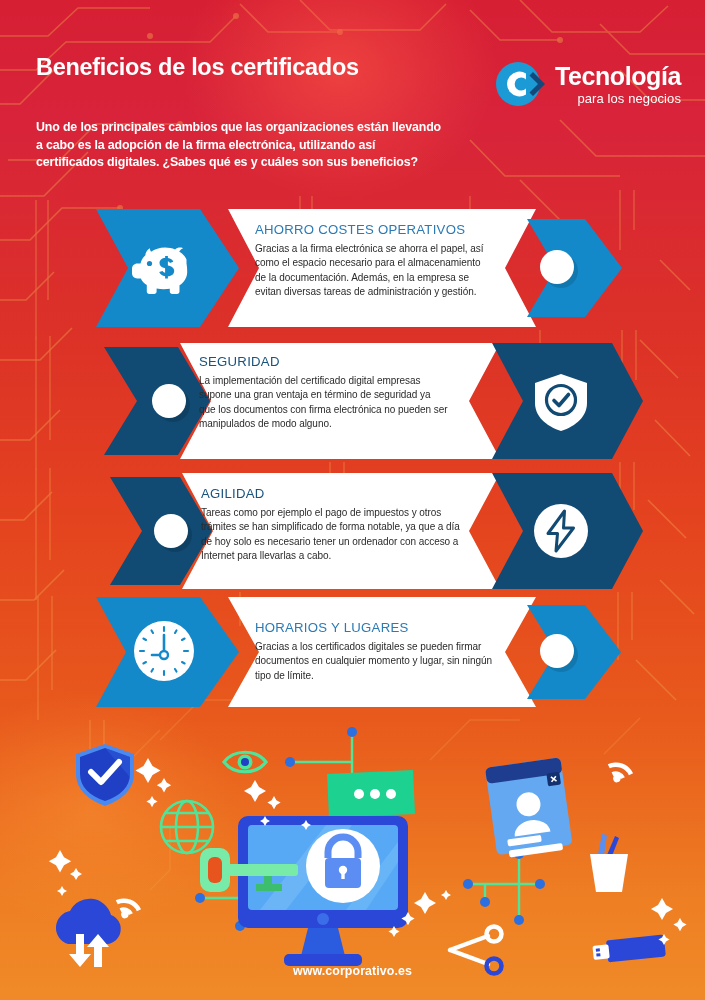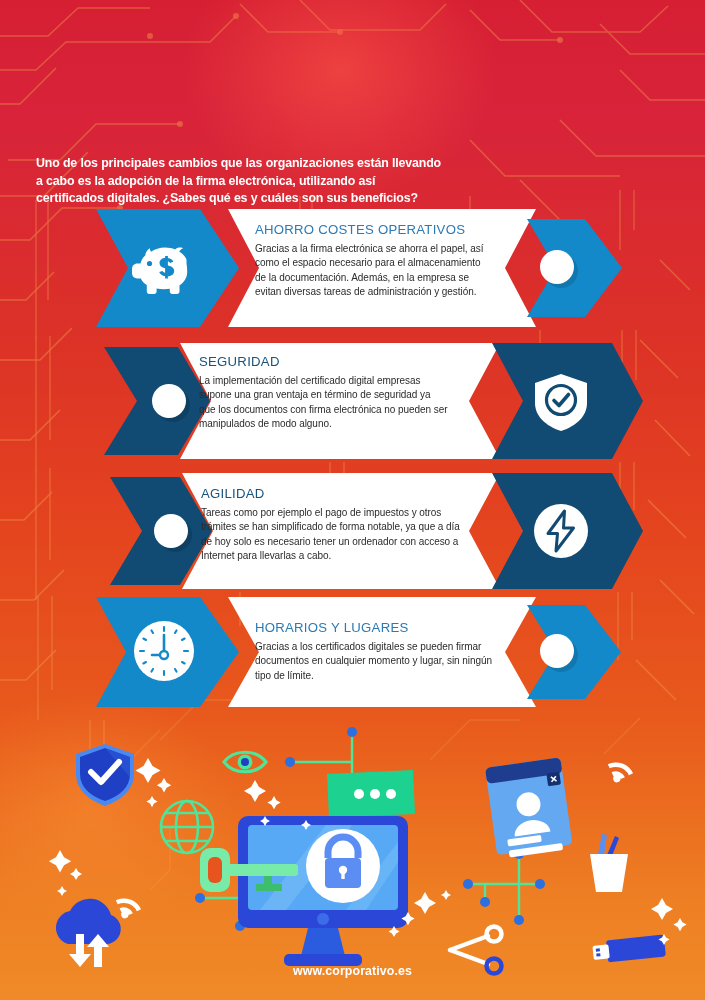--- a/index.html
+++ b/index.html
@@ -22,21 +22,20 @@
   .header{position:absolute;left:0;top:0;width:705px;height:200px;}
   .title{
     position:absolute;left:36px;top:52px;width:420px;
     color:#fff;font-size:23.5px;font-weight:bold;line-height:1.28;
     letter-spacing:-.3px;
   }
   .subtitle{
     position:absolute;left:36px;top:119px;width:410px;
     color:#fff;font-size:12.4px;font-weight:bold;line-height:1.42;
     letter-spacing:-.15px;
-    margin-top:36px;
   }
   
   .logo{position:absolute;right:24px;top:57px;display:flex;align-items:center;gap:6px;}
   .logo-mark{position:relative;width:54px;height:54px;flex:0 0 auto;}
   .logo-text{color:#fff;line-height:1;}
   .logo-text .l1{font-size:25px;font-weight:bold;letter-spacing:-.4px;display:block;}
   .logo-text .l2{font-size:13px;font-weight:400;display:block;margin-top:3px;letter-spacing:.1px;text-align:right;}
 
   
   .cards{position:absolute;left:0;top:205px;width:705px;}
@@ -130,24 +129,37 @@
       <path d="M430 760 L470 720 H520"></path>
       <path d="M170 826 V870 L150 890"></path>
       <path d="M604 754 L640 718"></path>
     </g>
   </svg>
   <div class="glow g1"></div>
   <div class="glow g2"></div>
 
   <div class="header">
     <div class="title">
-      <br>
+      <span>Beneficios de los certificados</span><br>
     </div>
     <div class="subtitle">Uno de los principales cambios que las organizaciones están llevando a cabo es la adopción de la firma electrónica, utilizando así certificados digitales. ¿Sabes qué es y cuáles son sus beneficios?</div>
 
+    <div class="logo">
+      <div class="logo-mark">
+        <svg width="54" height="54" viewBox="0 0 54 54">
+          <circle cx="23" cy="27" r="22" fill="#1b9ad6"></circle>
+          <path d="M31 16.5 A12.4 12.4 0 1 0 31 37.5 L31 31.6 A6.6 6.6 0 1 1 31 22.4 Z" fill="#fff"></path>
+          <path d="M38 15 L50 27 L38 39 L34.5 35.5 L43 27 L34.5 18.5 Z" fill="#12497a"></path>
+        </svg>
+      </div>
+      <div class="logo-text">
+        <span class="l1">Tecnología</span>
+        <span class="l2">para los negocios</span>
+      </div>
+    </div>
   </div>
 
   <div class="cards">
 
     <div class="card" style="height:126px;">
       <svg class="sp" style="left:0;top:0;" width="705" height="126" viewBox="0 0 705 126">
 
         <path d="M96 4 L200 4 L239 63 L200 122 L96 122 L128 63 Z" fill="#1489c9"></path>
 
         <path d="M228 4 L536 4 L505 63 L536 122 L228 122 L259 63 Z" fill="#ffffff"></path>

